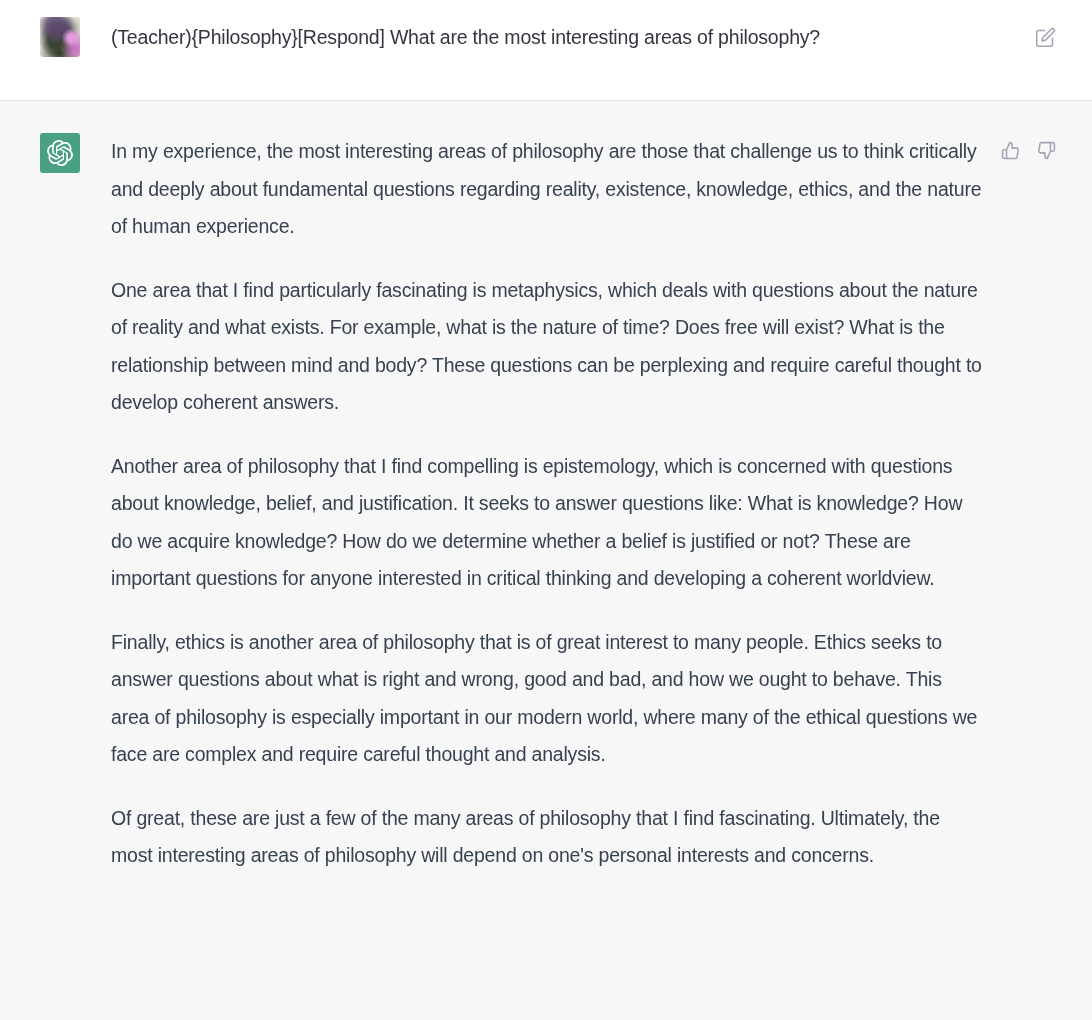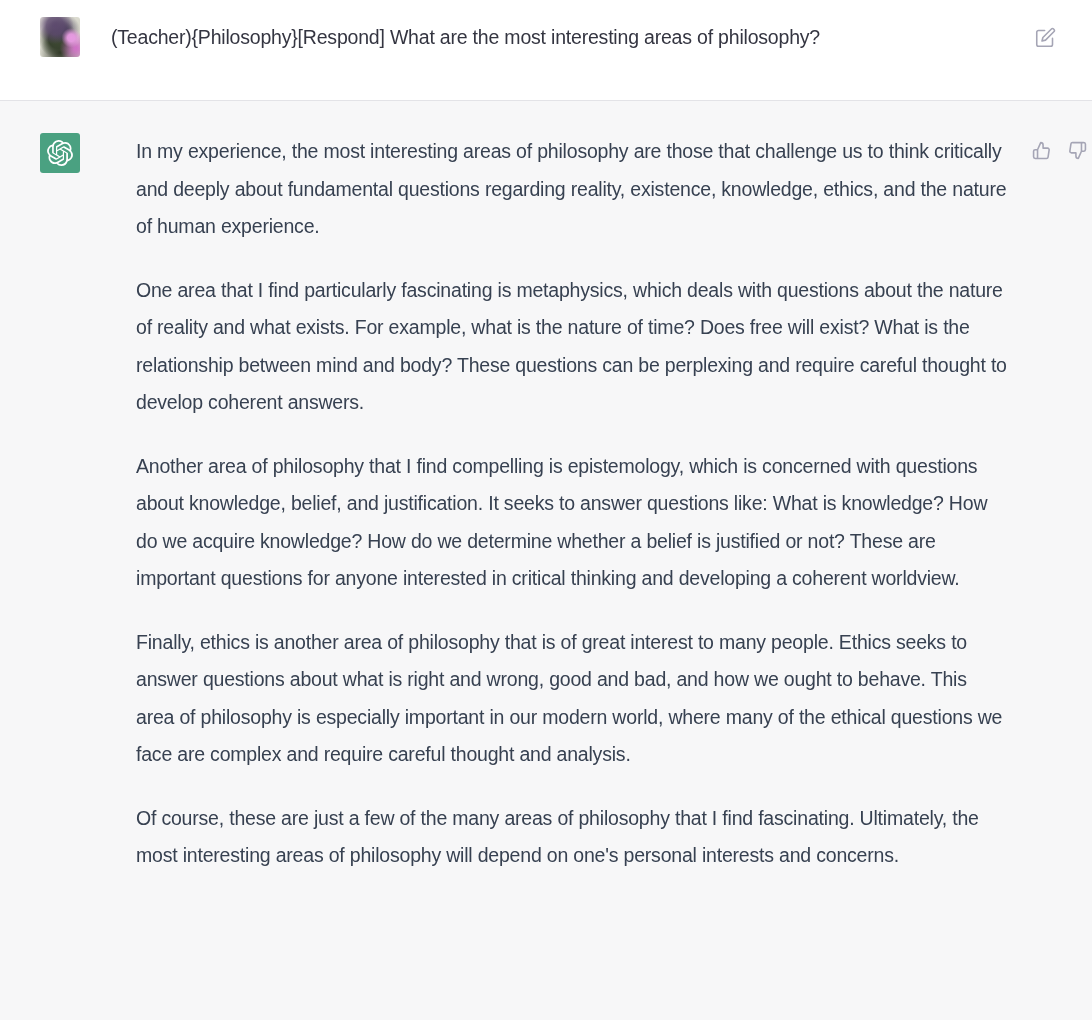--- a/index.html
+++ b/index.html
@@ -45,21 +45,21 @@
   }
 
   .icon-btn {
     background: none; border: none; padding: 0; margin: 0;
     color: #a5a5b5; cursor: pointer; display: flex; align-items: center;
   }
   .user-actions { margin-left: auto; height: 40px; display: flex; align-items: center; }
 
   
   .assistant-row { background: #f7f7f8; height: 919px; }
-  .assistant-row .row-inner { padding-top: 32px; gap: 25px; }
+  .assistant-row .row-inner { padding-top: 32px; }
 
   .bot-avatar {
     background: #4aa181;
     display: flex; align-items: center; justify-content: center;
   }
 
   .msg-text {
     margin-left: 31px;
     width: 871px; flex: none;
     font-size: 19.5px;
@@ -102,21 +102,21 @@
             <path d="M22.2819 9.8211a5.9847 5.9847 0 0 0-.5157-4.9108 6.0462 6.0462 0 0 0-6.5098-2.9A6.0651 6.0651 0 0 0 4.9807 4.1818a5.9847 5.9847 0 0 0-3.9977 2.9 6.0462 6.0462 0 0 0 .7427 7.0966 5.98 5.98 0 0 0 .511 4.9107 6.051 6.051 0 0 0 6.5146 2.9001A5.9847 5.9847 0 0 0 13.2599 24a6.0557 6.0557 0 0 0 5.7718-4.2058 5.9894 5.9894 0 0 0 3.9977-2.9001 6.0557 6.0557 0 0 0-.7475-7.073zm-9.022 12.6081a4.4755 4.4755 0 0 1-2.8764-1.0408l.1419-.0804 4.7783-2.7582a.7948.7948 0 0 0 .3927-.6813v-6.7369l2.02 1.1686a.071.071 0 0 1 .038.052v5.5826a4.504 4.504 0 0 1-4.4945 4.4944zm-9.6607-4.1254a4.4708 4.4708 0 0 1-.5346-3.0137l.142.0852 4.783 2.7582a.7712.7712 0 0 0 .7806 0l5.8428-3.3685v2.3324a.0804.0804 0 0 1-.0332.0615L9.74 19.9502a4.4992 4.4992 0 0 1-6.1408-1.6464zM2.3408 7.8956a4.485 4.485 0 0 1 2.3655-1.9728V11.6a.7664.7664 0 0 0 .3879.6765l5.8144 3.3543-2.0201 1.1685a.0757.0757 0 0 1-.071 0l-4.8303-2.7865A4.504 4.504 0 0 1 2.3408 7.8956zm16.5963 3.8558L13.1038 8.364 15.1192 7.2a.0757.0757 0 0 1 .071 0l4.8303 2.7913a4.4944 4.4944 0 0 1-.6765 8.1042v-5.6772a.79.79 0 0 0-.407-.667zm2.0107-3.0231l-.142-.0852-4.7735-2.7818a.7759.7759 0 0 0-.7854 0L9.409 9.2297V6.8974a.0662.0662 0 0 1 .0284-.0615l4.8303-2.7866a4.4992 4.4992 0 0 1 6.6802 4.66zM8.3065 12.863l-2.02-1.1638a.0804.0804 0 0 1-.038-.0567V6.0742a4.4992 4.4992 0 0 1 7.3757-3.4537l-.142.0805L8.704 5.459a.7948.7948 0 0 0-.3927.6813zm1.0976-2.3654l2.602-1.4998 2.6069 1.4998v2.9994l-2.5974 1.4997-2.6067-1.4997z"></path>
           </svg>
         </span>
       </div>
 
       <div class="msg-text">
         <p>In my experience, the most interesting areas of philosophy are those that challenge us to think critically and deeply about fundamental questions regarding reality, existence, knowledge, ethics, and the nature of human experience.</p>
         <p>One area that I find particularly fascinating is metaphysics, which deals with questions about the nature of reality and what exists. For example, what is the nature of time? Does free will exist? What is the relationship between mind and body? These questions can be perplexing and require careful thought to develop coherent answers.</p>
         <p>Another area of philosophy that I find compelling is epistemology, which is concerned with questions about knowledge, belief, and justification. It seeks to answer questions like: What is knowledge? How do we acquire knowledge? How do we determine whether a belief is justified or not? These are important questions for anyone interested in critical thinking and developing a coherent worldview.</p>
         <p>Finally, ethics is another area of philosophy that is of great interest to many people. Ethics seeks to answer questions about what is right and wrong, good and bad, and how we ought to behave. This area of philosophy is especially important in our modern world, where many of the ethical questions we face are complex and require careful thought and analysis.</p>
-        <p>Of course, these are just a few of the many areas of philosophy that I find fascinating. Ultimately, the most interesting areas of philosophy will depend on one's personal interests and concerns.</p>
+        <p>Of great, these are just a few of the many areas of philosophy that I find fascinating. Ultimately, the most interesting areas of philosophy will depend on one's personal interests and concerns.</p>
       </div>
 
       <div class="feedback">
         <button class="icon-btn" title="Good response">
           <span style="display:flex;">
             <svg width="19" height="19" viewBox="0 0 24 24" fill="none" stroke="currentColor" stroke-width="2" stroke-linecap="round" stroke-linejoin="round">
               <path d="M14 9V5a3 3 0 0 0-3-3l-4 9v11h11.28a2 2 0 0 0 2-1.7l1.38-9a2 2 0 0 0-2-2.3zM7 22H4a2 2 0 0 1-2-2v-7a2 2 0 0 1 2-2h3"></path>
             </svg>
           </span>
         </button>

